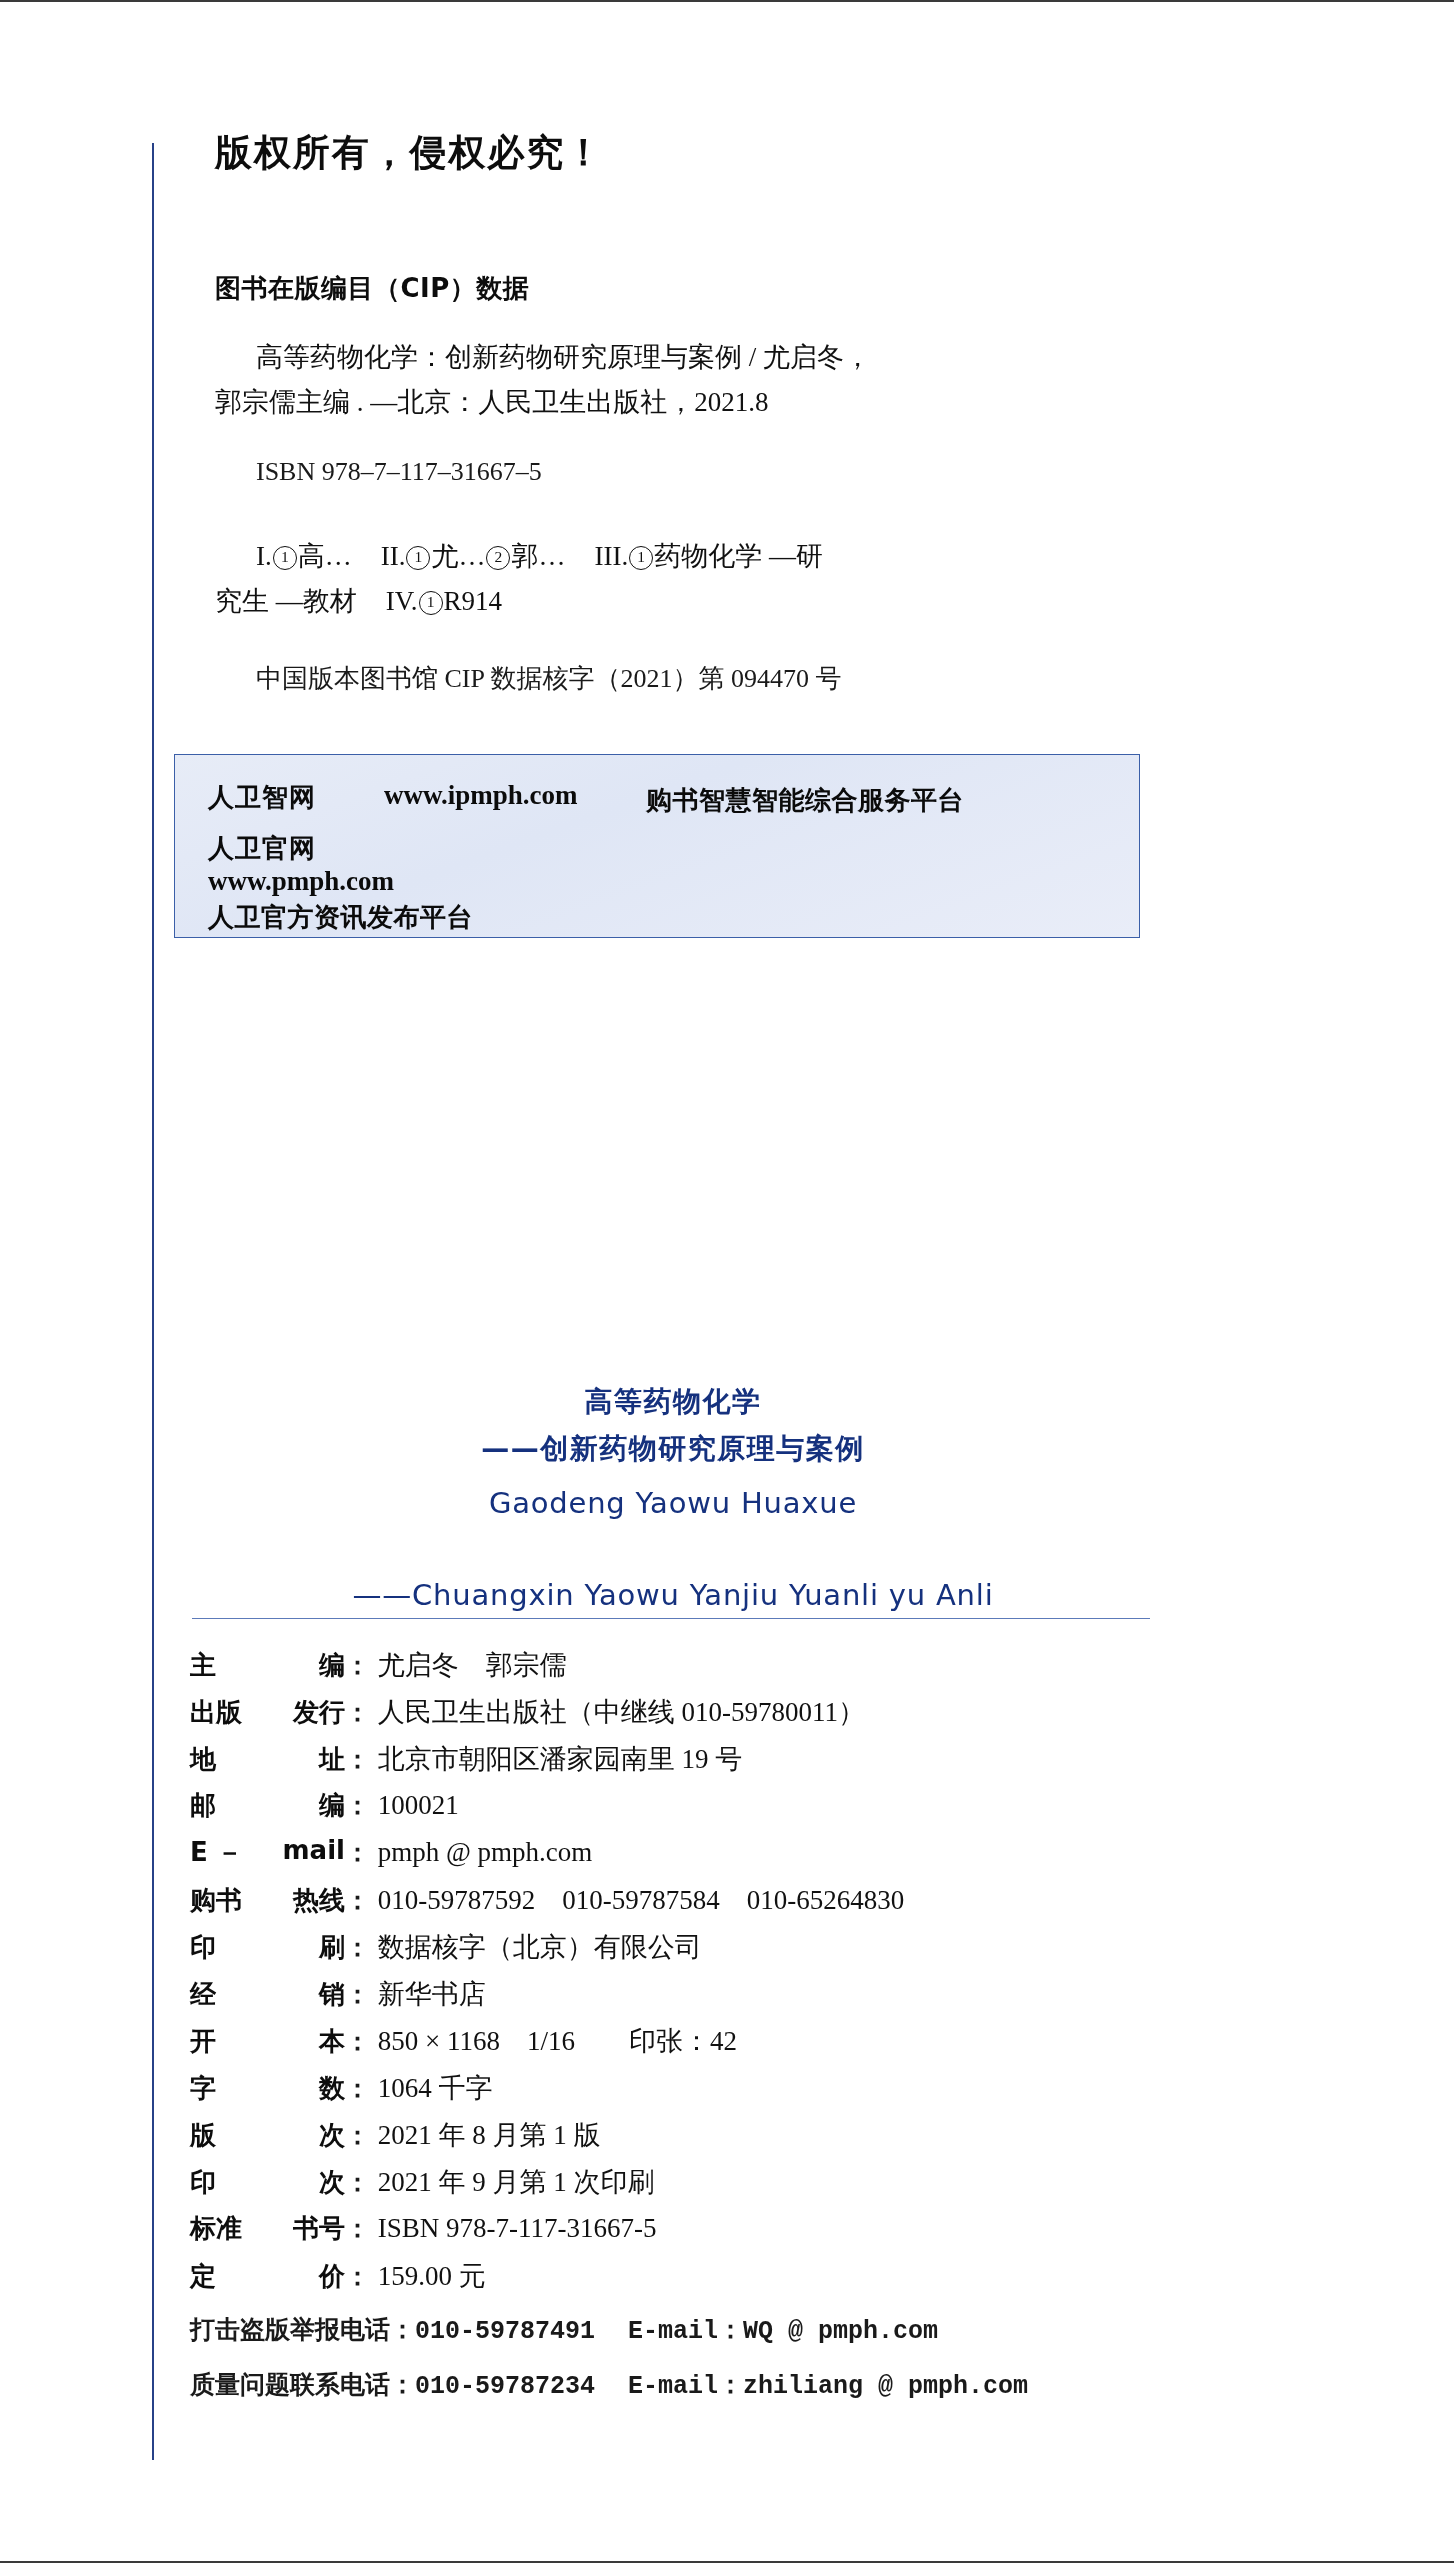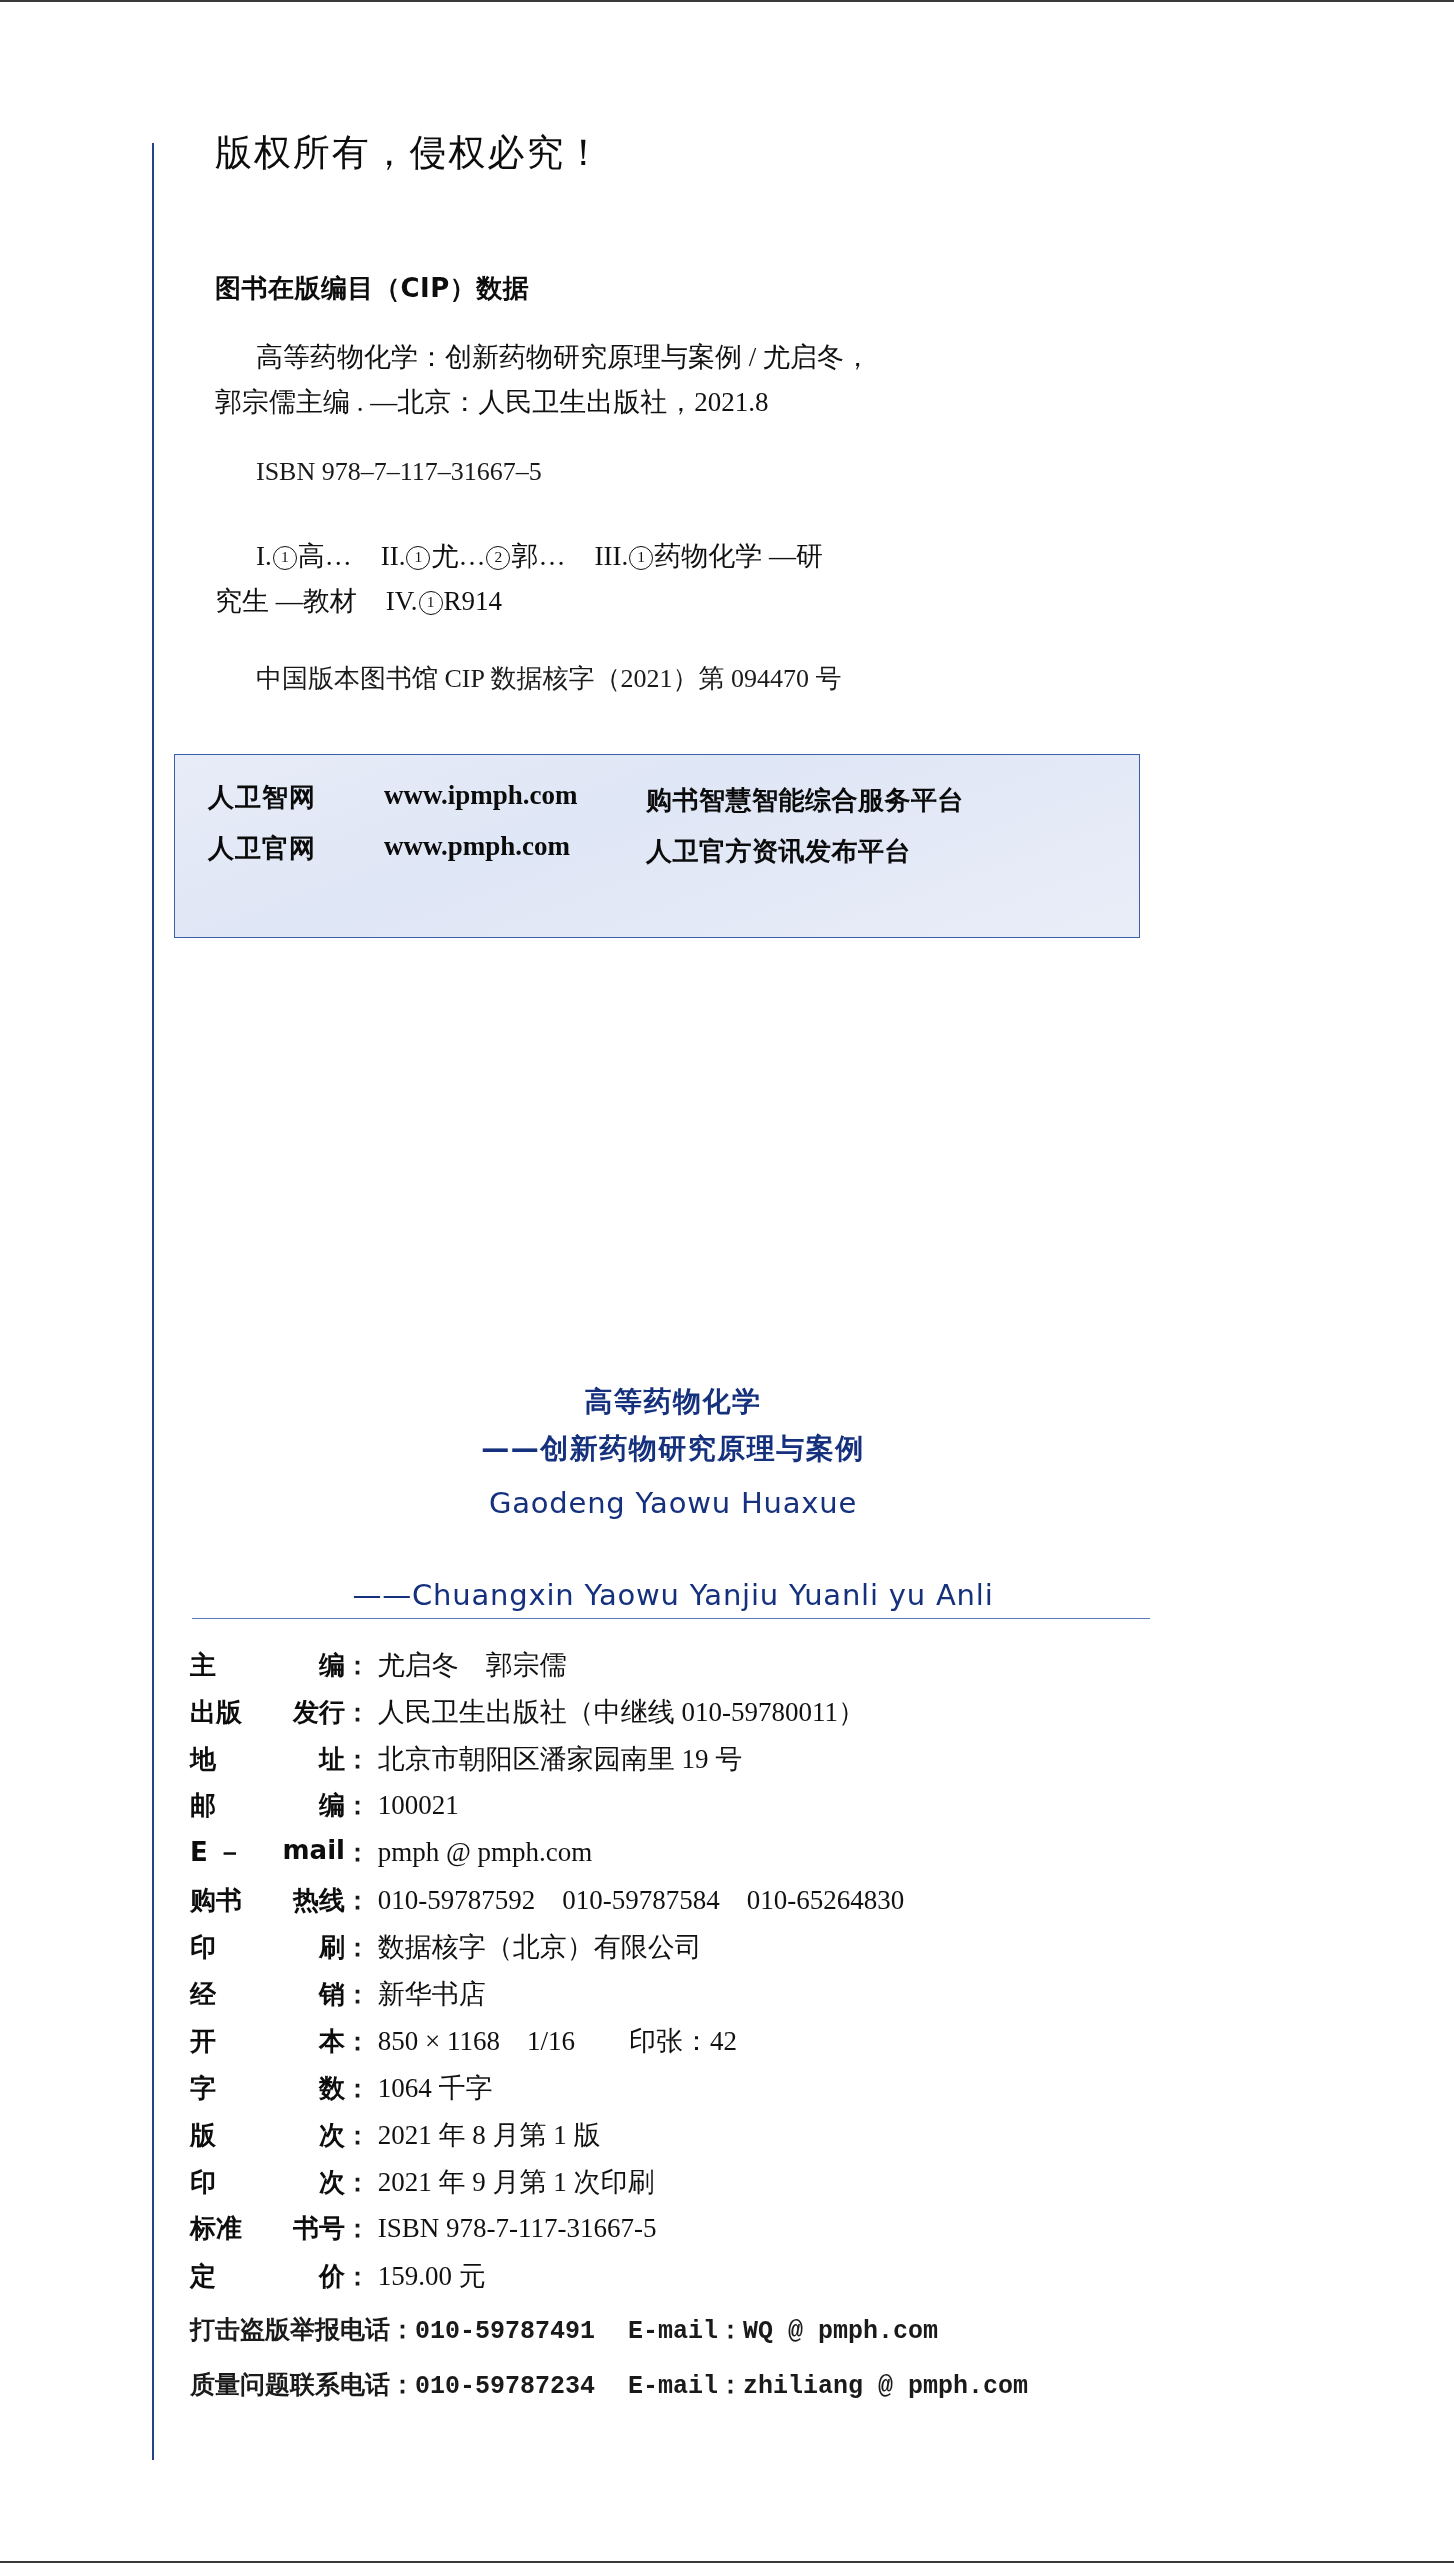--- a/index.html
+++ b/index.html
@@ -38,21 +38,21 @@
     background: #15317e;
     opacity: .92;
   }
 
   
   #copyright-notice {
     position: absolute;
     left: 215px;
     top: 126px;
     font-family: "DejaVu Sans", "Liberation Sans", sans-serif;
-    font-weight: normal;
+    font-weight: bold;
     font-size: 37px;
     letter-spacing: 1.9px;
     color: #0d0d0d;
     white-space: nowrap;
     text-align: right;
   }
 
   
   #cip-block {
     position: absolute;
@@ -136,21 +136,21 @@
     font-family: "Liberation Serif", "DejaVu Serif", serif;
     font-weight: bold;
     font-size: 27px;
     flex: 0 0 auto;
   }
   .site-desc {
     font-size: 26px;
     line-height: 41px;
     letter-spacing: 0.5px;
   }
-  #site-row-2 { margin-top: 9.7px; }
+  #site-row-2 { margin-top: 9.7px; flex-direction: column; }
 
   
   #book-title-block {
     position: absolute;
     left: 190px;
     top: 1377px;
     width: 966px;
     text-align: center;
     color: #15317e;
     font-family: "DejaVu Sans", "Liberation Sans", sans-serif;

